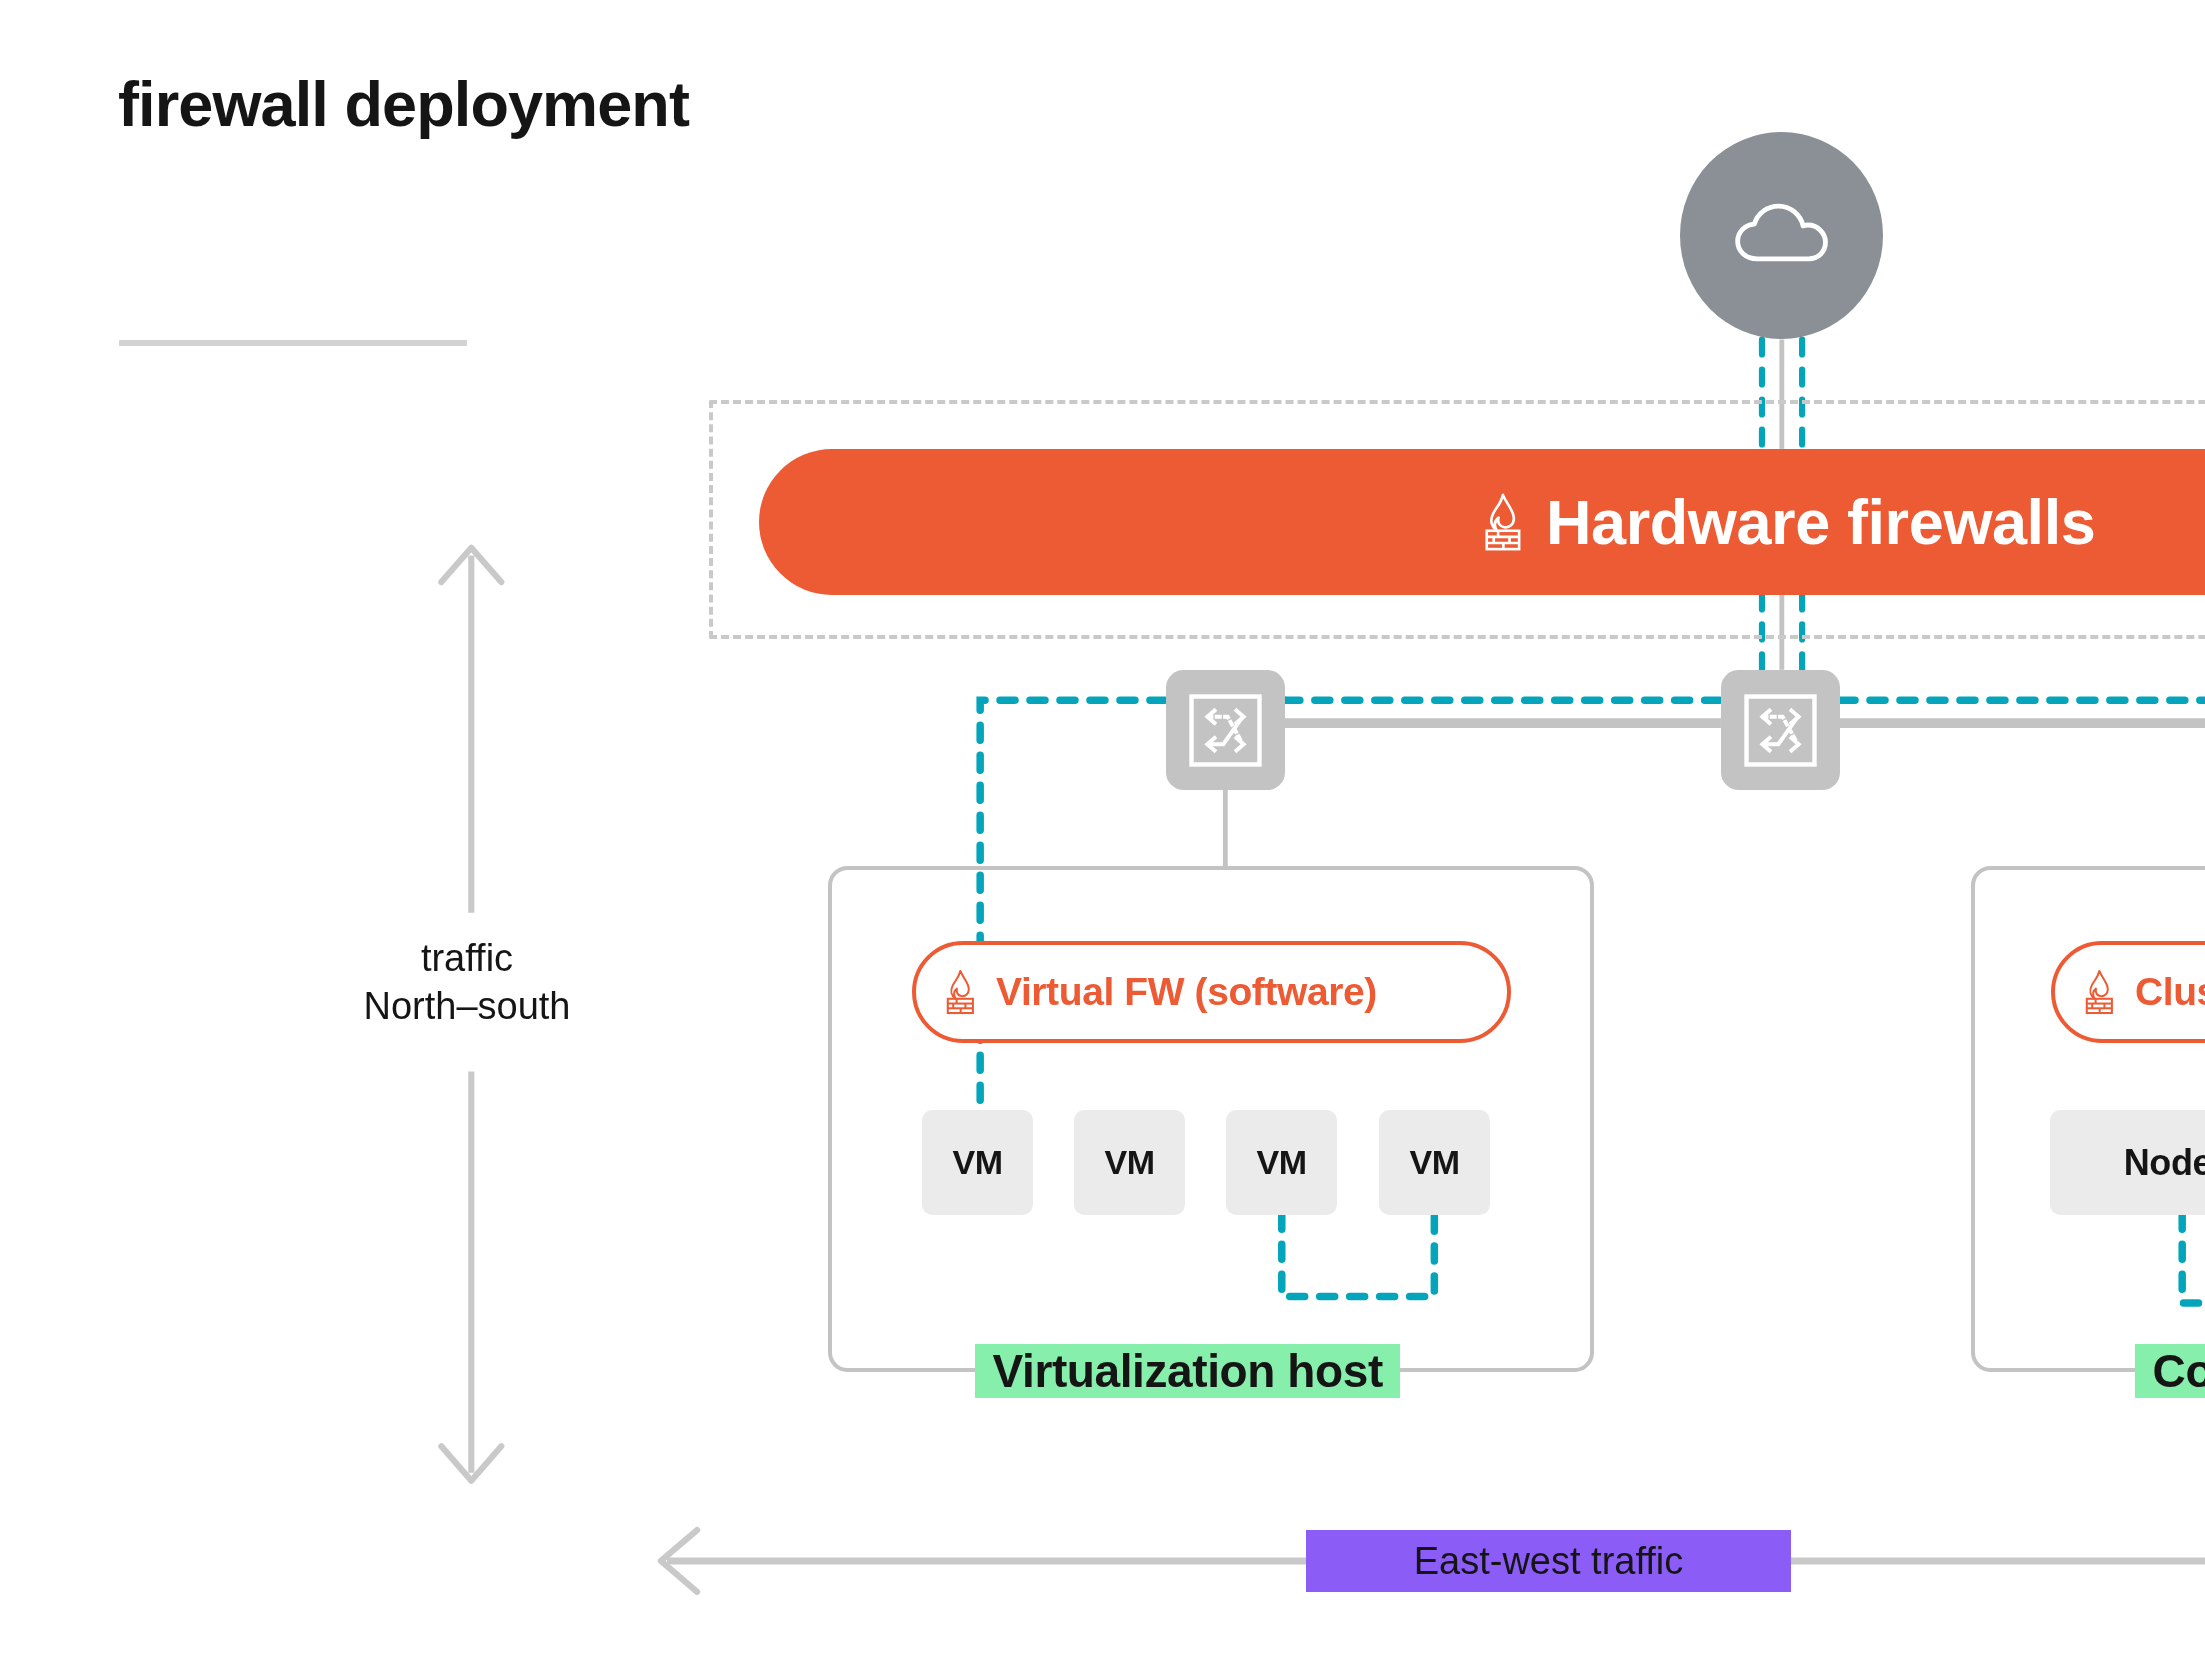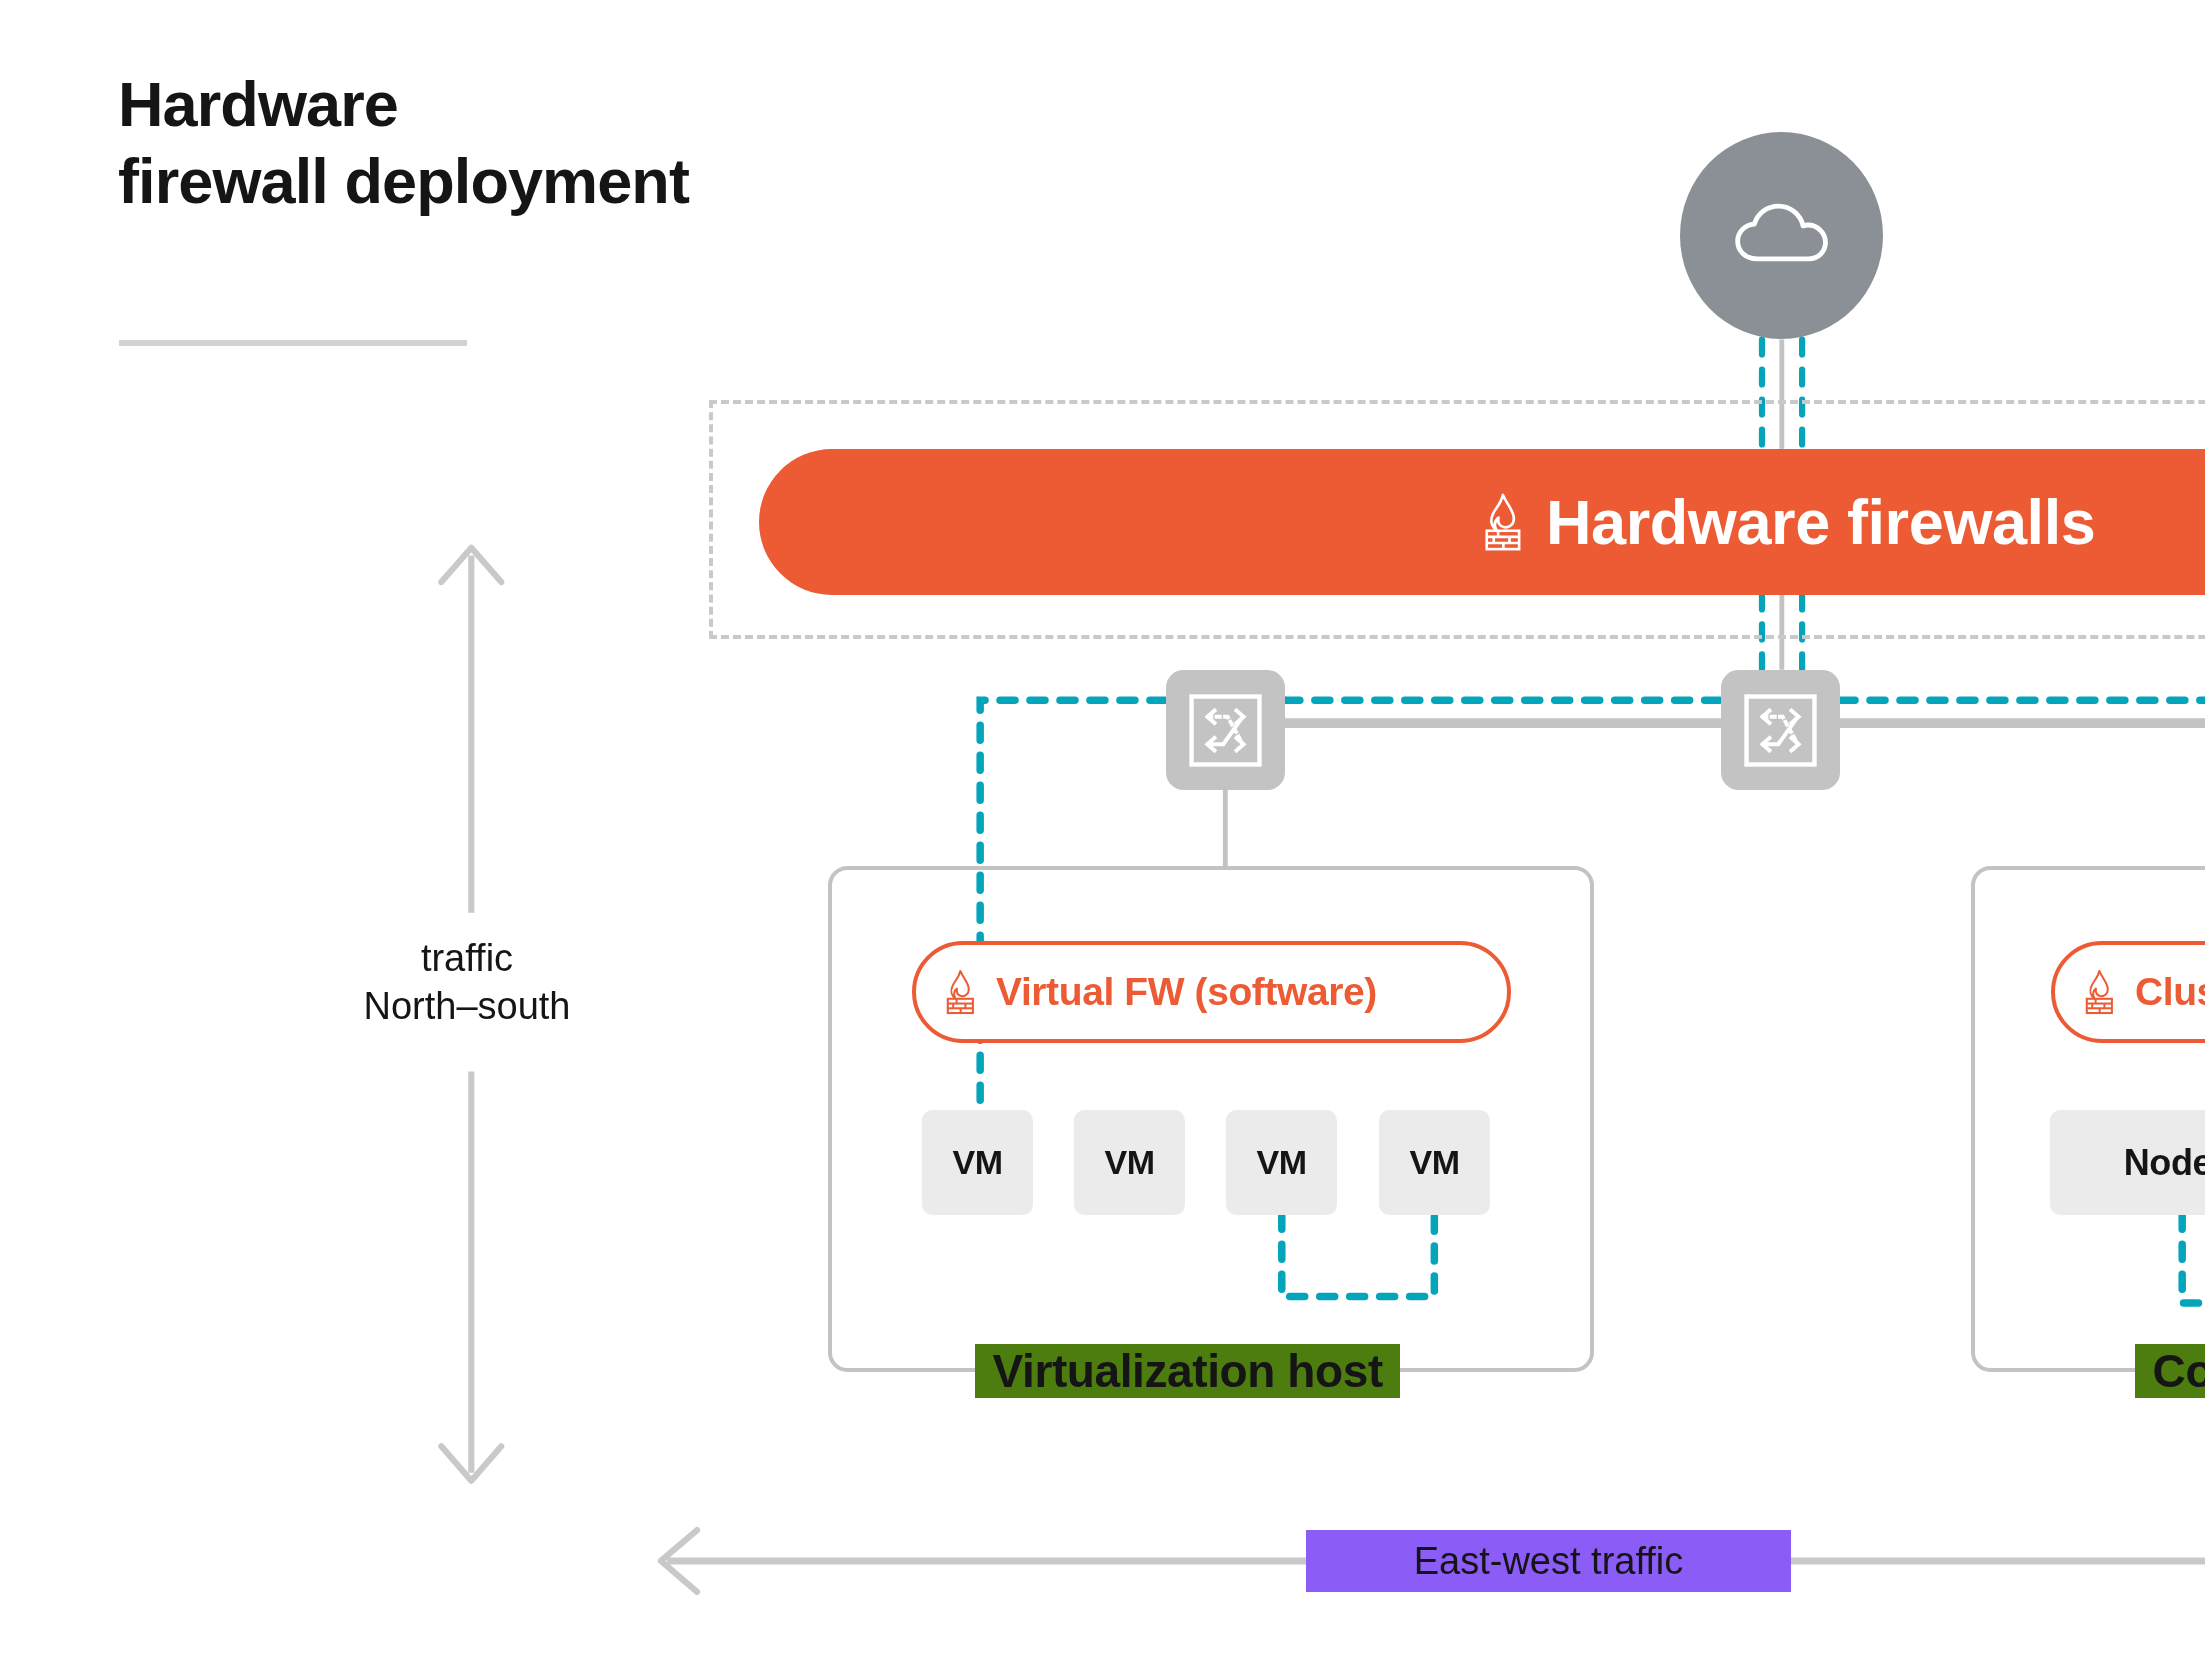--- a/index.html
+++ b/index.html
@@ -51,21 +51,21 @@
   #switch-mid{left:1721px;top:670px;}
 
   
   .host-box{
     border:4.9px solid #c3c3c3;border-radius:19.4px;box-sizing:border-box;background:transparent;
   }
   #virt-host-box{left:828px;top:866px;width:766px;height:506px;}
   #cont-host-box{left:1971px;top:866px;width:766px;height:506px;}
 
   .host-label{
-    height:54px;background:#4d7c0f;padding:0 17.6px;line-height:54px;
+    height:54px;background:#86efac;padding:0 17.6px;line-height:54px;
     font-size:46px;font-weight:700;color:#151515;letter-spacing:-0.4px;white-space:nowrap;
   }
   #virt-host-label{left:975px;top:1344px;}
   #cont-host-label{left:2135px;top:1344px;}
 
   
   .fw-pill{
     height:102px;border:4px solid #ec5b33;border-radius:51px;box-sizing:border-box;
     background:#ffffff;display:flex;align-items:center;gap:17px;padding:0 25px;margin-top:36px;
   }
@@ -148,21 +148,20 @@
   <path d="M1000,1320 L1068,1242 L1136,1320" fill="none" stroke="#c9c9c9" stroke-width="14" stroke-linecap="round" stroke-linejoin="round"></path>
   <path d="M1000,3280 L1068,3358 L1136,3280" fill="none" stroke="#c9c9c9" stroke-width="14" stroke-linecap="round" stroke-linejoin="round"></path>
 
   <line x1="1512" y1="3540" x2="3320" y2="3540" stroke="#c9c9c9" stroke-width="16"></line>
   <line x1="3720" y1="3540" x2="6260" y2="3540" stroke="#c9c9c9" stroke-width="16"></line>
   <path d="M1580,3470 L1498,3540 L1580,3610" fill="none" stroke="#c9c9c9" stroke-width="14" stroke-linecap="round" stroke-linejoin="round"></path>
   <path d="M6196,3470 L6278,3540 L6196,3610" fill="none" stroke="#c9c9c9" stroke-width="14" stroke-linecap="round" stroke-linejoin="round"></path>
 </svg>
 
 <div class="abs" id="title">
-  <div>Hardware</div>
   <div>firewall deployment</div>
 </div>
 <div class="abs" id="title-rule"></div>
 
 <div class="abs" id="cloud-node">
   <svg width="101" height="71" viewBox="0 0 230 160">
     <path d="M58 132 C32 132 14 114 14 92 C14 71 31 54 52 53 C59 29 81 12 107 12
              C134 12 157 31 163 57 C166 56 170 55 174 55
              C196 55 214 73 214 95 C214 116 197 132 176 132 Z" fill="none" stroke="#ffffff" stroke-width="11" stroke-linejoin="round"></path>
   </svg>

